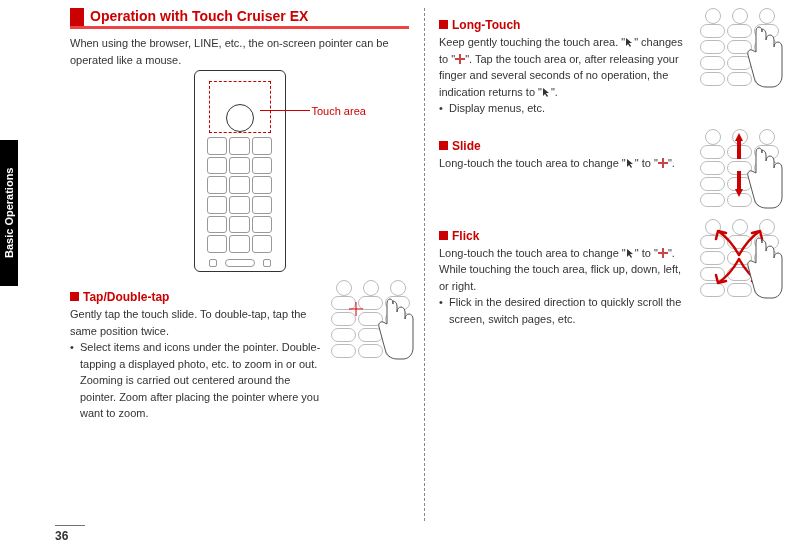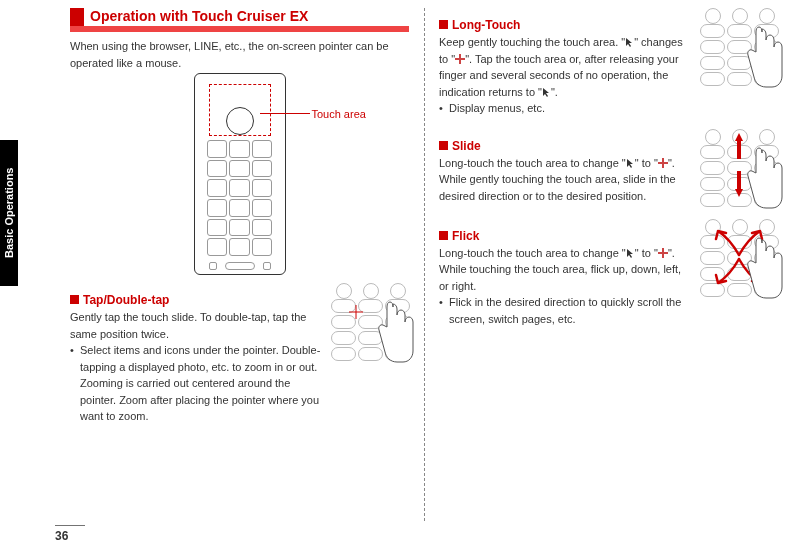--- a/index.html
+++ b/index.html
@@ -48,21 +48,21 @@
   .col-divider {
     border-left: 1px dashed #888;
     position: absolute;
     left: 50%;
     top: 0;
     bottom: 10px;
   }
   .main-heading-wrap {
     display: flex;
     align-items: flex-end;
-    border-bottom: 6px solid #ef4444;
+    border-bottom: 3px solid #ef4444;
     margin-bottom: 6px;
   }
   .main-heading-tab {
     background: #c00;
     width: 14px;
     height: 18px;
     margin-right: 6px;
   }
   .main-heading {
     color: #c00;
@@ -386,21 +386,20 @@
     </div>
 
     <div class="block">
       <div class="block-text">
         <div class="sub-heading"><span class="sq"></span><span>Slide</span></div>
         <div>
           <span>Long-touch the touch area to change "</span><svg class="cursor-icon" width="9" height="11">
               <path d="M1 1 L1 9 L3 7 L5 10 L6 9 L4 6 L7 6 Z" fill="#333"></path>
             </svg><span>" to "</span><span class="cross-icon"></span><span>".</span>
         </div>
-        <div>While gently touching the touch area, slide in the desired direction or to the desired position.</div>
       </div>
       <div class="block-fig">
         <div class="keypad-illust">
           <div class="keypad-grid">
             <div class="round"></div>
               <div class="round"></div>
               <div class="round"></div>
             <div></div>
               <div></div>
               <div></div>

